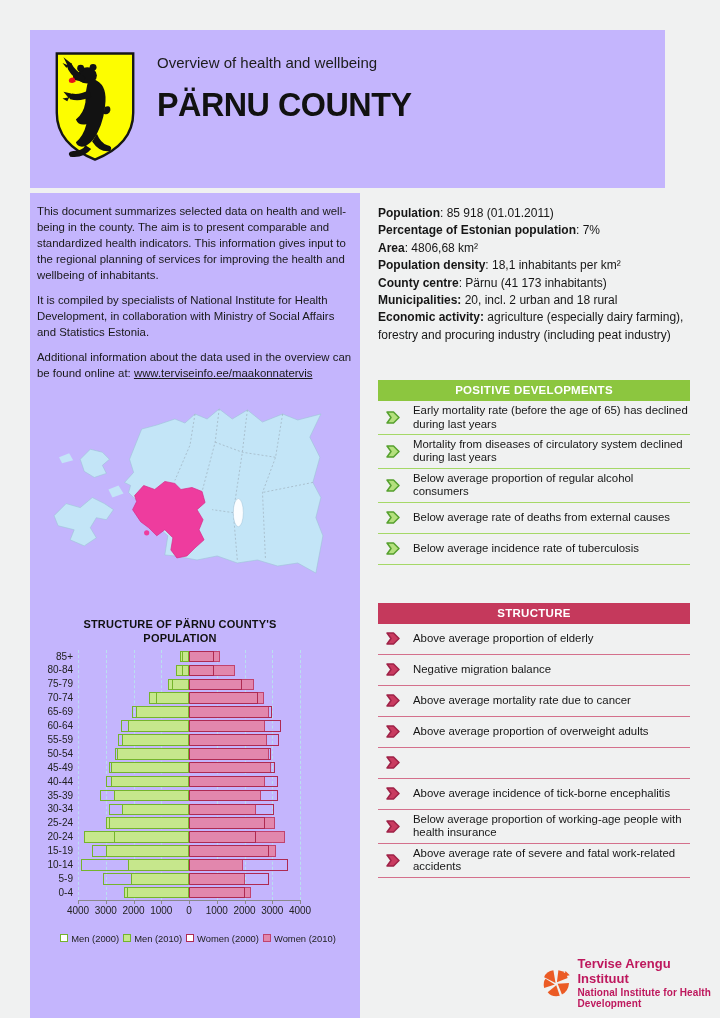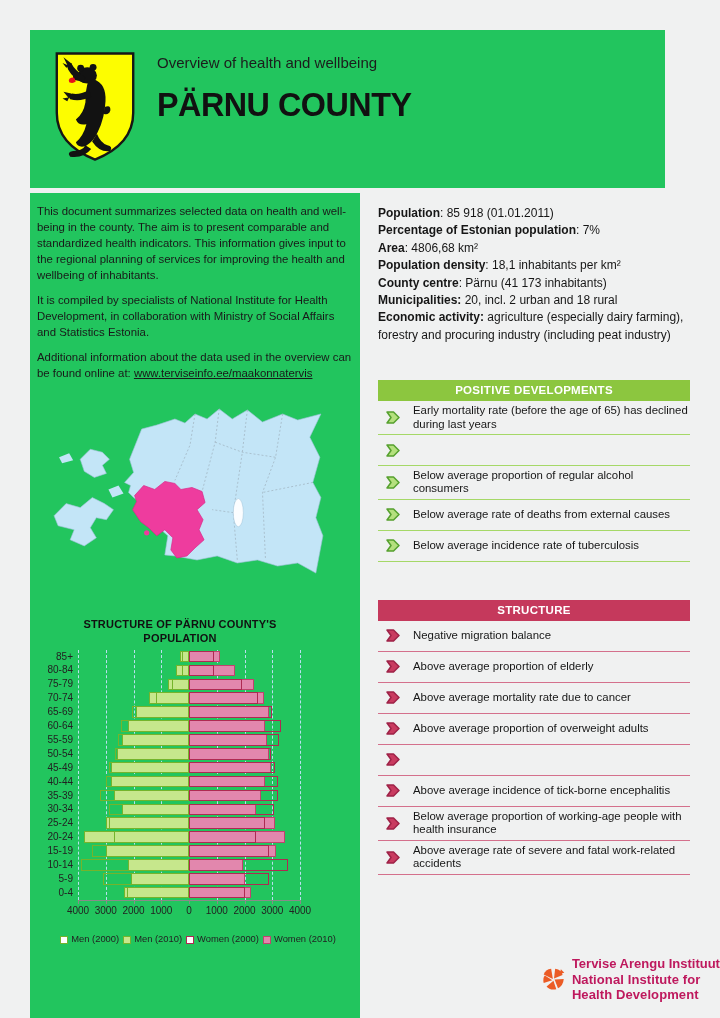--- a/index.html
+++ b/index.html
@@ -2,21 +2,21 @@
 <html><head>
 <meta charset="utf-8">
 <style>
   html,body{margin:0;padding:0;}
   body{
     width:720px;height:1018px;position:relative;overflow:hidden;
     background:#f0f1f1;
     font-family:"Liberation Sans","DejaVu Sans",sans-serif;
     color:#1a1a1a;
   }
-  .card{position:absolute;background:#22c55e;}
+  .card{position:absolute;background:#c4b5fd;}
   
   .header-card{left:30px;top:30px;width:635px;height:158px;}
   .shield{position:absolute;left:22px;top:18px;width:86px;height:118px;}
   .header-text{position:absolute;left:127px;top:24px;}
   .subtitle{font-size:15px;color:#1c1c1c;}
   .title{margin-top:14px;font-size:34px;font-weight:bold;letter-spacing:-0.5px;
          transform:scaleX(.95);transform-origin:left;white-space:nowrap;color:#111;}
   
   .left-panel{left:30px;top:193px;width:330px;height:825px;}
   .intro{position:absolute;left:7px;top:2px;width:318px;font-size:11.4px;line-height:1.4;color:#191919;}
@@ -35,37 +35,37 @@
   .prow{position:relative;height:13.9px;}
   .bar{position:absolute;top:1.2px;bottom:1.2px;box-sizing:border-box;}
   .bar.l{right:50%;}
   .bar.r{left:50%;}
   .bar.fill{z-index:1;}
   .bar.outline{z-index:2;background:transparent;}
   .tick{position:absolute;top:100%;width:1px;height:4px;background:#8a8a8a;}
   .xlabels{position:relative;height:14px;margin-left:34px;width:222px;margin-top:4px;}
   .xlabels span{position:absolute;transform:translateX(-50%);font-size:10px;color:#222;}
   .legend{display:flex;justify-content:center;align-items:center;gap:4px;margin-top:14px;margin-left:14px;width:280px;}
-  .legend .li{display:flex;align-items:flex-end;gap:3px;font-size:9.4px;color:#222;white-space:nowrap;}
+  .legend .li{display:flex;align-items:center;gap:3px;font-size:9.4px;color:#222;white-space:nowrap;}
   .sw{width:8px;height:8px;box-sizing:border-box;display:inline-block;}
   
   .right-col{position:absolute;left:378px;top:193px;width:312px;}
   #facts{margin-top:12px;font-size:12px;line-height:1.45;color:#161616;}
   #facts b{font-weight:bold;}
   .sec-header{height:21px;line-height:21px;text-align:center;color:#fff;
               font-size:11.5px;font-weight:bold;letter-spacing:.3px;}
   .sec-header.green{margin-top:36px;}
   .sec-header.red{margin-top:38px;}
   .blist .item{display:flex;align-items:center;min-height:30px;padding:0;}
   .blist .item .btxt{font-size:11.4px;line-height:1.18;color:#161616;padding:3px 0;}
   .blist .item .bicon{flex:0 0 14px;margin:0 13px 0 8px;display:flex;align-items:center;}
   
   .footer{position:absolute;left:542px;top:956px;display:flex;align-items:center;gap:7px;}
   .footer .ftxt .fname{font-size:13px;font-weight:bold;}
-  .footer .ftxt .fsub{font-size:13px;font-weight:bold;margin-top:1px;letter-spacing:.1px;}
+  .footer .ftxt .fsub{font-size:10px;font-weight:bold;margin-top:1px;letter-spacing:.1px;}
 </style>
 </head>
 <body>
 
 <div>
 
   <div class="card header-card">
     <svg class="shield" viewBox="0 0 90 120">
       <path d="M5 4 H85 V66 Q85 99 45 115 Q5 99 5 66 Z" fill="#fdfd00" stroke="#161616" stroke-width="2.5"></path>
       <g fill="#121212">
@@ -330,20 +330,21 @@
             </svg>
           </span>
           <span class="btxt">Early mortality rate (before the age of 65) has declined during last years</span>
         </div>
         <div class="item" style="border-bottom: 1px solid rgb(165, 216, 103);">
           <span class="bicon">
             <svg width="14" height="13" viewBox="0 0 14 13">
               <path d="M1 1 H7.5 L13 6.5 L7.5 12 H1 L5 6.5 Z" fill="#b5e07e" stroke="#55a02e" stroke-width="1.5" stroke-linejoin="round"></path>
             </svg>
           </span>
+          <span class="btxt">Mortality from diseases of circulatory system declined during last years</span>
         </div>
         <div class="item" style="border-bottom: 1px solid rgb(165, 216, 103);">
           <span class="bicon">
             <svg width="14" height="13" viewBox="0 0 14 13">
               <path d="M1 1 H7.5 L13 6.5 L7.5 12 H1 L5 6.5 Z" fill="#b5e07e" stroke="#55a02e" stroke-width="1.5" stroke-linejoin="round"></path>
             </svg>
           </span>
           <span class="btxt">Below average proportion of regular alcohol consumers</span>
         </div>
         <div class="item" style="border-bottom: 1px solid rgb(165, 216, 103);">
@@ -365,29 +366,29 @@
       </div>
 
     <div class="sec-header red" style="background: rgb(197, 57, 92);">STRUCTURE</div>
     <div class="blist" id="challenges-list">
         <div class="item" style="border-bottom: 1px solid rgb(212, 112, 140);">
           <span class="bicon">
             <svg width="14" height="13" viewBox="0 0 14 13">
               <path d="M1 1 H7.5 L13 6.5 L7.5 12 H1 L5 6.5 Z" fill="#c93b60" stroke="#9e2247" stroke-width="1.5" stroke-linejoin="round"></path>
             </svg>
           </span>
+          <span class="btxt">Above average proportion of elderly</span>
+        </div>
+        <div class="item" style="border-bottom: 1px solid rgb(212, 112, 140);">
+          <span class="bicon">
+            <svg width="14" height="13" viewBox="0 0 14 13">
+              <path d="M1 1 H7.5 L13 6.5 L7.5 12 H1 L5 6.5 Z" fill="#c93b60" stroke="#9e2247" stroke-width="1.5" stroke-linejoin="round"></path>
+            </svg>
+          </span>
           <span class="btxt">Negative migration balance</span>
-        </div>
-        <div class="item" style="border-bottom: 1px solid rgb(212, 112, 140);">
-          <span class="bicon">
-            <svg width="14" height="13" viewBox="0 0 14 13">
-              <path d="M1 1 H7.5 L13 6.5 L7.5 12 H1 L5 6.5 Z" fill="#c93b60" stroke="#9e2247" stroke-width="1.5" stroke-linejoin="round"></path>
-            </svg>
-          </span>
-          <span class="btxt">Above average proportion of elderly</span>
         </div>
         <div class="item" style="border-bottom: 1px solid rgb(212, 112, 140);">
           <span class="bicon">
             <svg width="14" height="13" viewBox="0 0 14 13">
               <path d="M1 1 H7.5 L13 6.5 L7.5 12 H1 L5 6.5 Z" fill="#c93b60" stroke="#9e2247" stroke-width="1.5" stroke-linejoin="round"></path>
             </svg>
           </span>
           <span class="btxt">Above average mortality rate due to cancer</span>
         </div>
         <div class="item" style="border-bottom: 1px solid rgb(212, 112, 140);">

